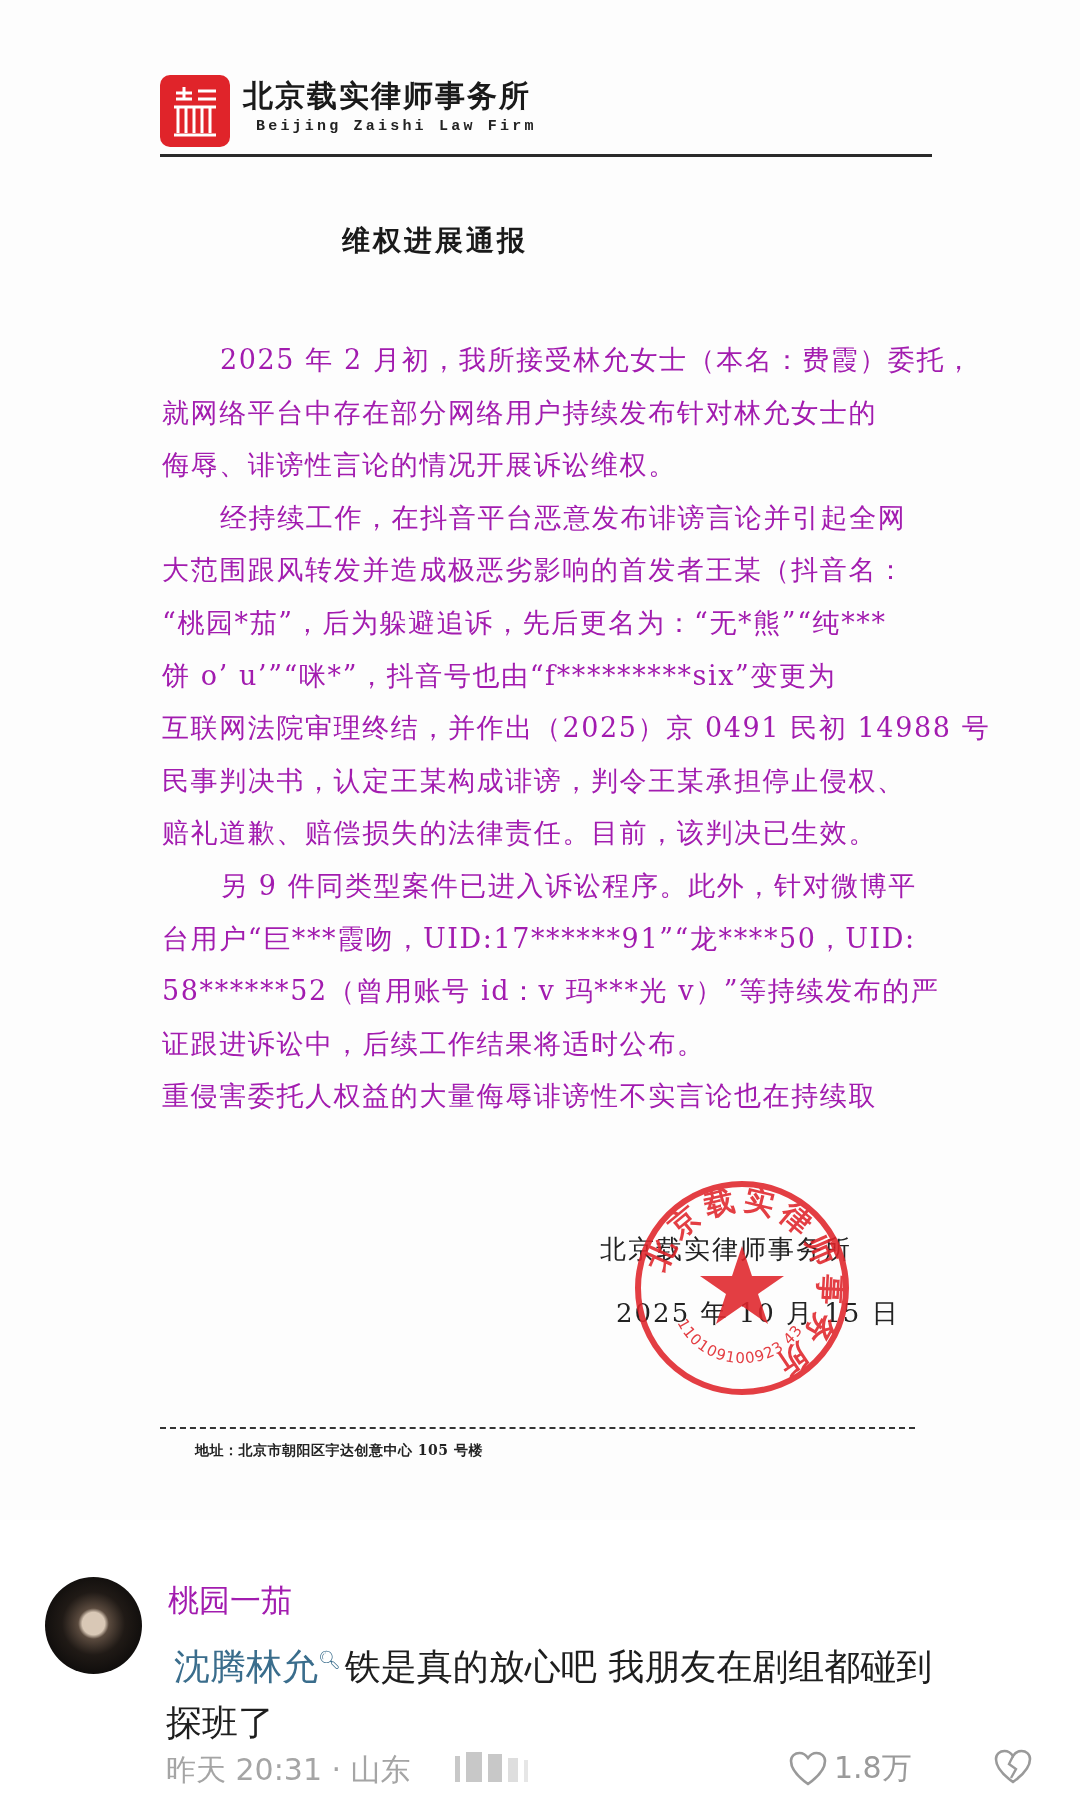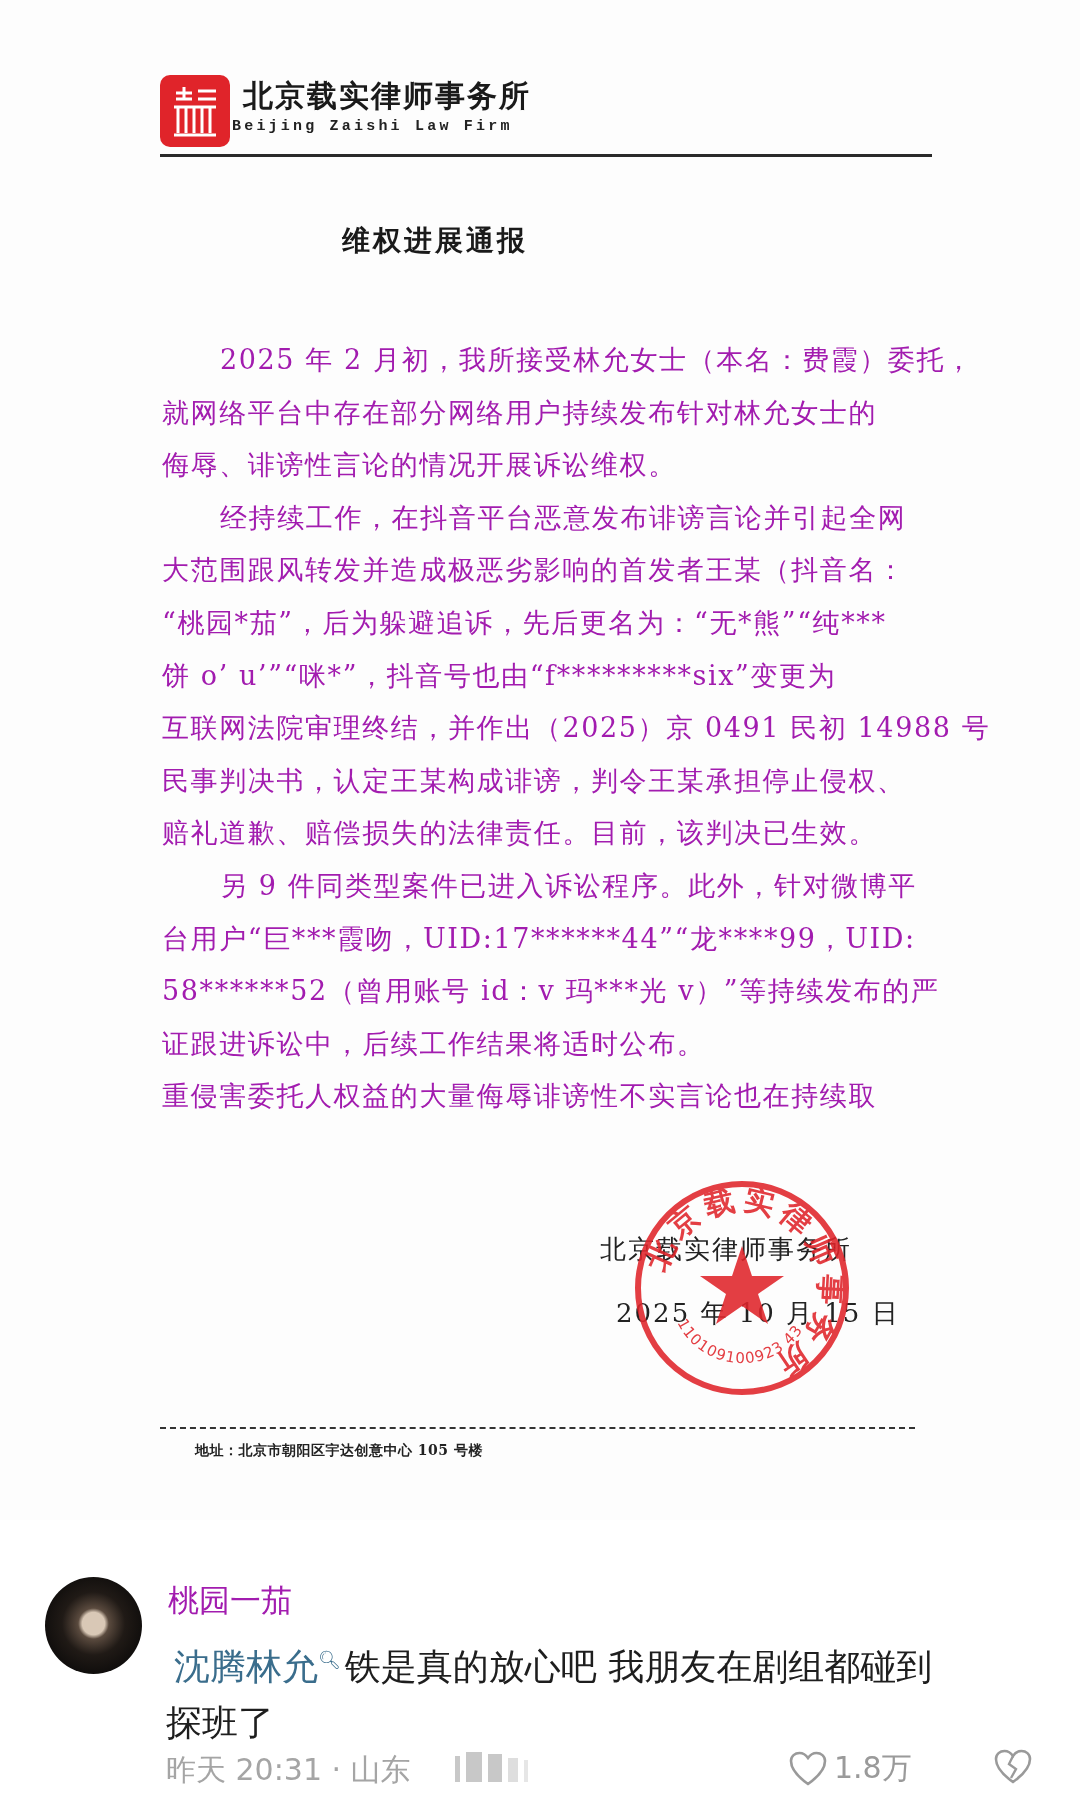--- a/index.html
+++ b/index.html
@@ -7,21 +7,21 @@
     width:1080px; height:1801px; background:#ffffff; position:relative; overflow:hidden;
     font-family:"DejaVu Serif", "Liberation Serif", serif; color:#1a1a1a;
   }
   .doc { position:absolute; left:0; top:0; width:1080px; height:1520px; background:#fdfdfd; }
   .logo {
     position:absolute; left:160px; top:75px; width:70px; height:72px; border-radius:10px;
     background:#e0242a; display:flex; align-items:center; justify-content:center;
   }
   .firm-cn { position:absolute; left:243px; top:76px; font-size:30px; font-weight:bold; letter-spacing:2px;
     font-family:"DejaVu Serif", serif; }
-  .firm-en { position:absolute; left:232px; top:118px; font-size:15px; letter-spacing:3.2px; font-weight:bold;
+  .firm-en { position:absolute; left:256px; top:118px; font-size:15px; letter-spacing:3.2px; font-weight:bold;
     font-family:"Liberation Mono", monospace; color:#222; }
   .header-rule { position:absolute; left:160px; top:154px; width:772px; height:3px; background:#2a2a2a; }
   .title { position:absolute; left:0; width:870px; top:222px; text-align:center; font-size:28px; font-weight:bold;
     letter-spacing:3px; font-family:"DejaVu Serif", serif; }
   .body-text { position:absolute; left:162px; top:334px; width:770px; }
   .line { height:52.6px; font-size:27px; line-height:52px; white-space:nowrap; letter-spacing:1.6px;
     font-family:"DejaVu Serif", serif; color:#a21caf; }
   .line.indent { padding-left:58px; }
   .sig { position:absolute; left:600px; top:1232px; font-size:26px; letter-spacing:2px; color:#222; z-index:2; }
   .sig-date { position:absolute; left:616px; top:1296px; font-size:26px; letter-spacing:2px; color:#222; z-index:2;text-align:right; }
@@ -70,21 +70,21 @@
     <div class="line">就网络平台中存在部分网络用户持续发布针对林允女士的</div>
     <div class="line">侮辱、诽谤性言论的情况开展诉讼维权。</div>
     <div class="line indent">经持续工作，在抖音平台恶意发布诽谤言论并引起全网</div>
     <div class="line">大范围跟风转发并造成极恶劣影响的首发者王某（抖音名：</div>
     <div class="line">“桃园*茄”，后为躲避追诉，先后更名为：“无*熊”“纯***</div>
     <div class="line">饼 o’ u’”“咪*”，抖音号也由“f*********six”变更为</div>
     <div class="line">互联网法院审理终结，并作出（2025）京 0491 民初 14988 号</div>
     <div class="line">民事判决书，认定王某构成诽谤，判令王某承担停止侵权、</div>
     <div class="line">赔礼道歉、赔偿损失的法律责任。目前，该判决已生效。</div>
     <div class="line indent">另 9 件同类型案件已进入诉讼程序。此外，针对微博平</div>
-    <div class="line">台用户“巨***霞吻，UID:17******44”“龙****99，UID:</div>
+    <div class="line">台用户“巨***霞吻，UID:17******91”“龙****50，UID:</div>
     <div class="line">58******52（曾用账号 id：v 玛***光 v）”等持续发布的严</div>
     <div class="line">证跟进诉讼中，后续工作结果将适时公布。</div>
     <div class="line">重侵害委托人权益的大量侮辱诽谤性不实言论也在持续取</div>
   </div>
 
   <div class="sig">北京载实律师事务所</div>
   <div class="sig-date">2025 年 10 月 15 日</div>
 
   <svg class="stamp" viewBox="0 0 220 220">
     <defs>

